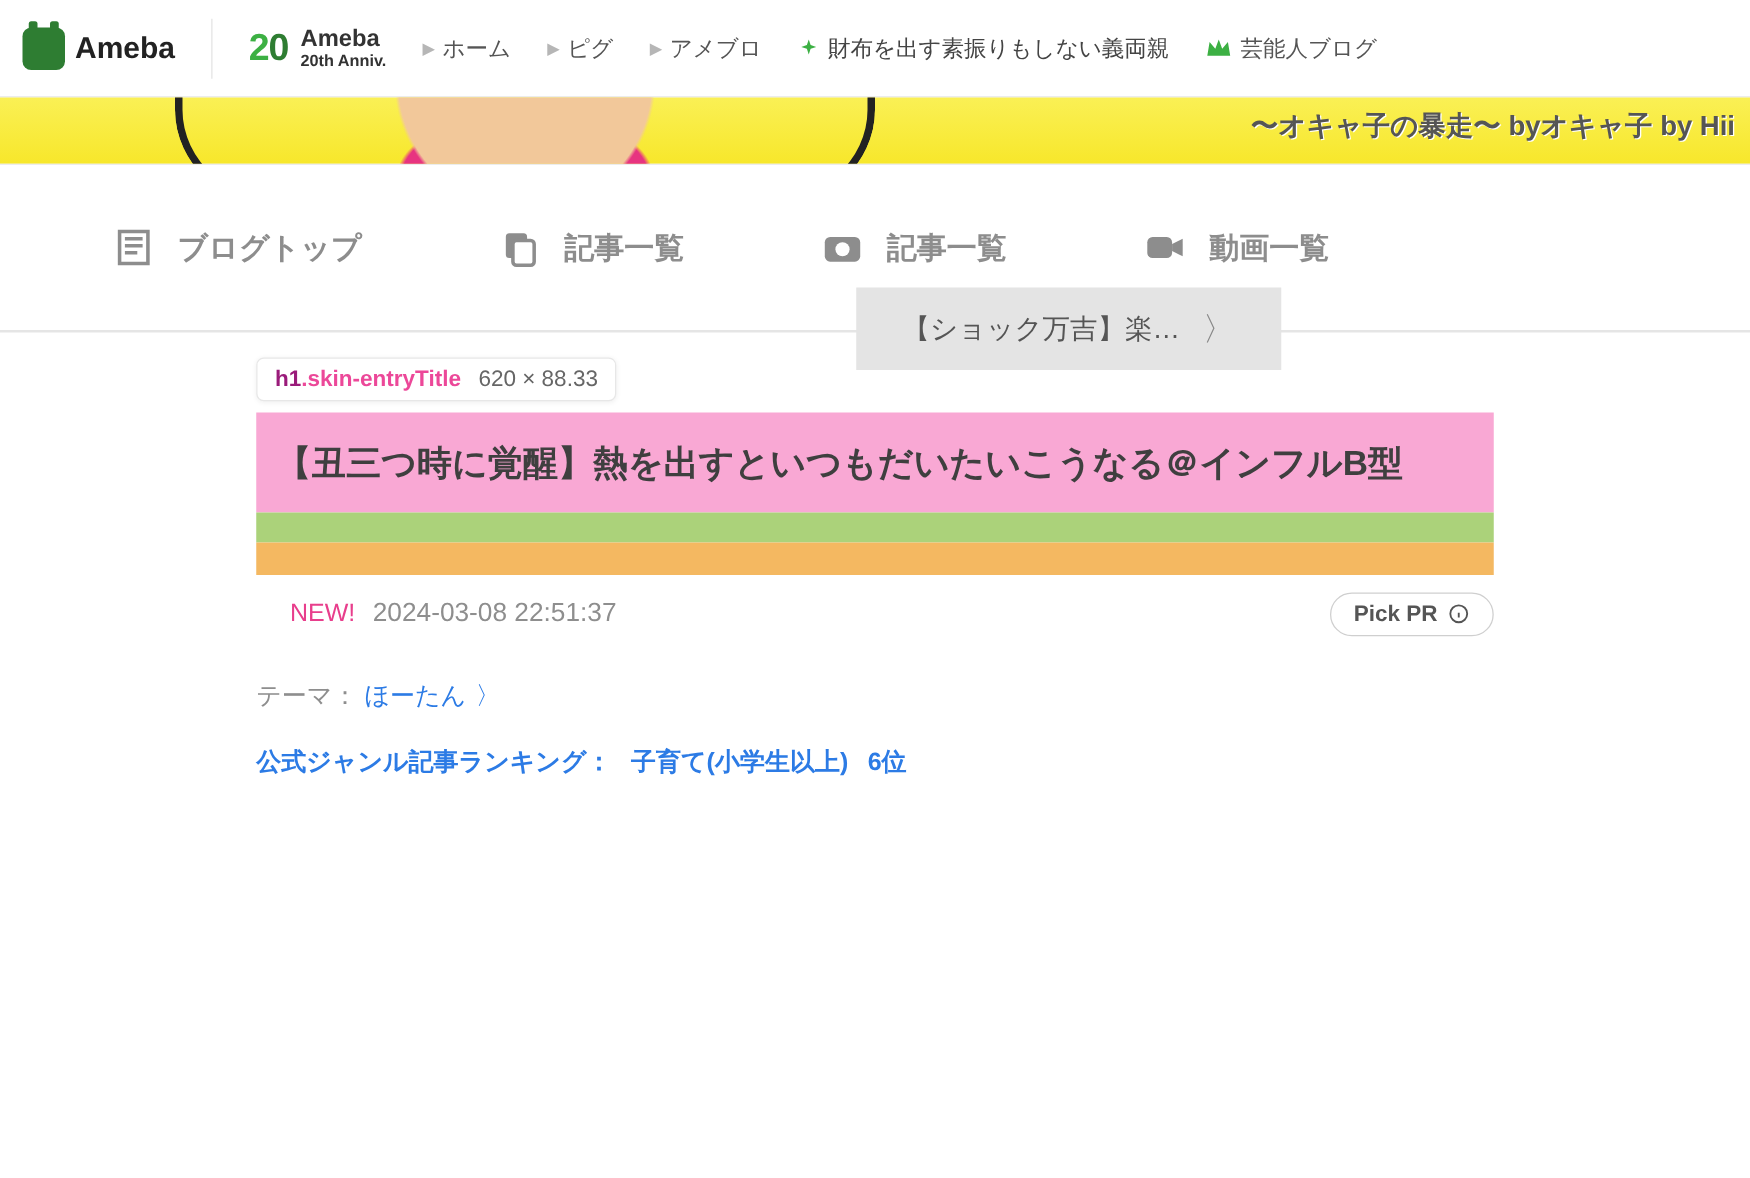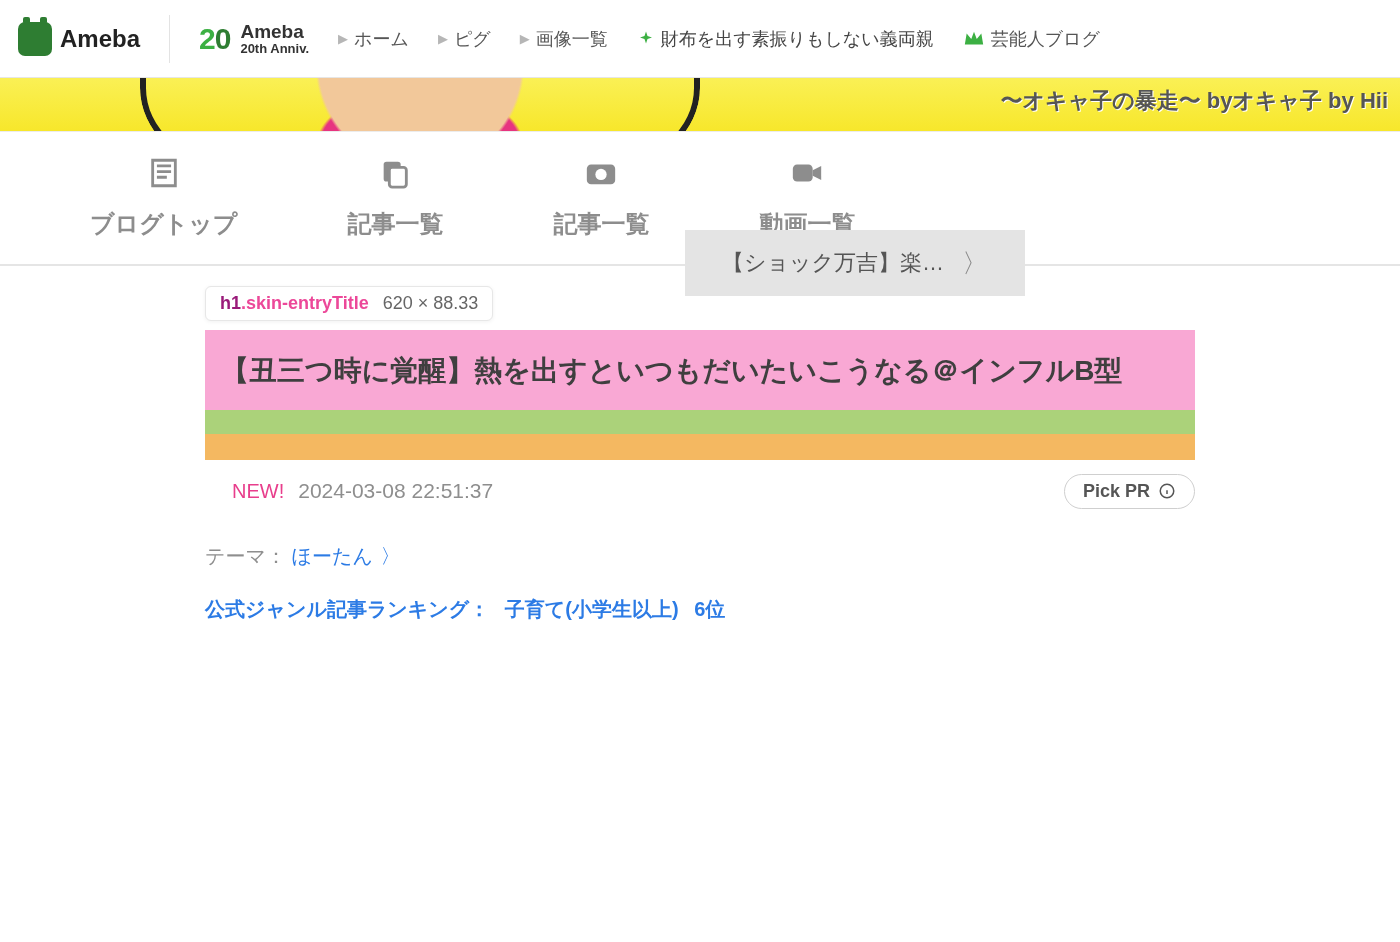--- a/index.html
+++ b/index.html
@@ -61,21 +61,21 @@
       position:absolute; right:12px; top:8px;
       font-size:22px; font-weight:700; color:#555;
       text-shadow:1px 1px 0 #fff;
     }
 
     
     .tabs {
       height: 134px; border-bottom: 2px solid #e5e5e5;
       display:flex; align-items:center; gap:110px; padding:0 90px;
     }
-    .tab { display:flex; align-items:center; gap:18px; font-size:24px; color:#8d8d8d; cursor:pointer; font-weight:600;flex-direction:column; }
+    .tab { display:flex; align-items:center; gap:18px; font-size:24px; color:#8d8d8d; cursor:pointer; font-weight:600; }
     .tab svg { width:34px; height:34px; fill:#8d8d8d; }
 
     
     .article { max-width:1170px; margin:0 auto; padding:64px 90px 40px; position:relative; }
     .next-btn {
       position:absolute; top:-36px; right:260px;
       width:340px; height:66px;
       background:#e4e4e4; display:flex; align-items:center; justify-content:center;
       font-size:22px; color:#555; gap:18px; cursor:pointer;
     }
@@ -141,21 +141,21 @@
   <span class="nav-item">
     <span class="tri">▶</span>
     <span>ホーム</span>
   </span>
   <span class="nav-item">
     <span class="tri">▶</span>
     <span>ピグ</span>
   </span>
   <span class="nav-item">
     <span class="tri">▶</span>
-    <span>画像一覧</span>
+    <span>アメブロ</span>
   </span>
   <span class="nav-item spark">
     <svg class="spark-icon" viewBox="0 0 24 24">
         <path d="M12 2l2 6 6 2-6 2-2 6-2-6-6-2 6-2z"></path>
       </svg>
     <span>財布を出す素振りもしない義両親</span>
   </span>
   <span class="nav-item">
     <svg class="crown-icon" viewBox="0 0 24 20">
         <path d="M2 16L4 4l5 6 3-8 3 8 5-6 2 12z"></path>

